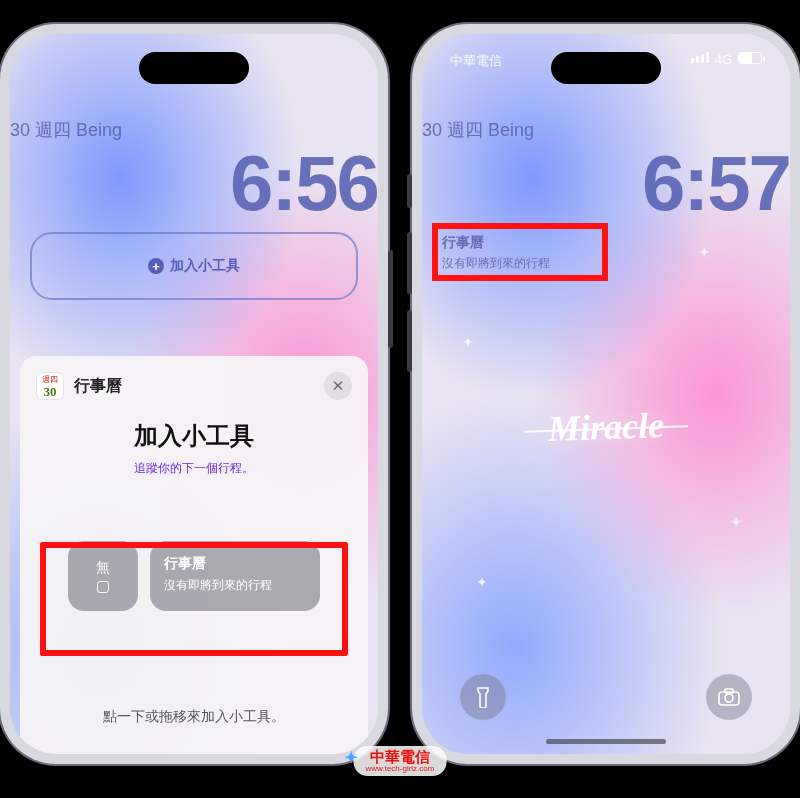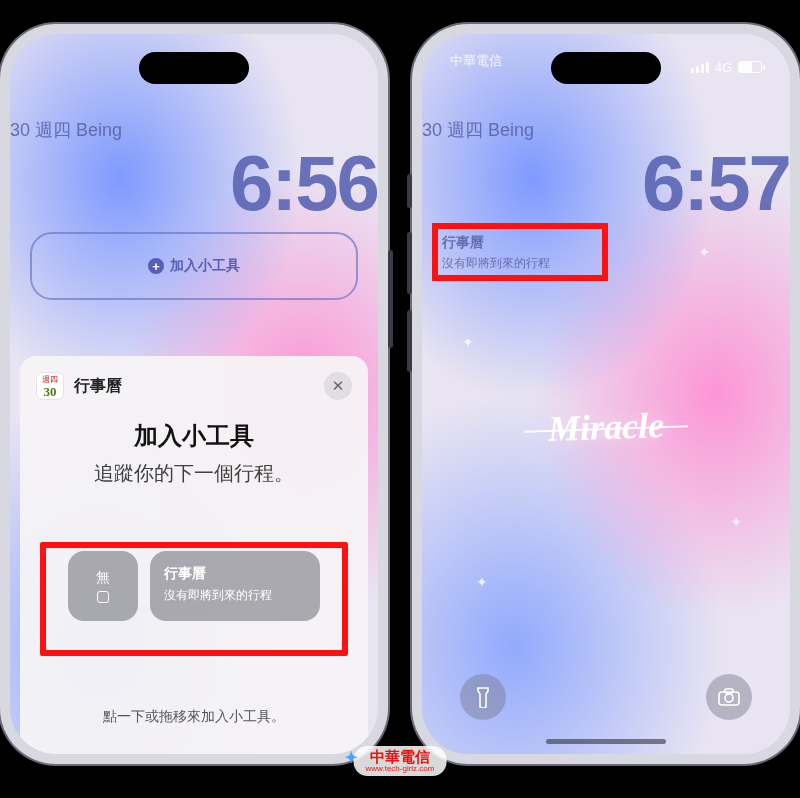--- a/index.html
+++ b/index.html
@@ -60,21 +60,21 @@
     position: absolute;
     top: 18px; left: 0; right: 0;
     height: 30px;
     display: flex;
     justify-content: space-between;
     padding: 0 28px;
     font-size: 13px;
     color: rgba(255,255,255,.9);
     z-index: 40;
   }
-  .status-right { display: flex; gap: 6px; align-items: center; }
+  .status-right { display: flex; gap: 6px; align-items: flex-start; }
   .sig-bars { display: flex; gap: 2px; align-items: flex-end; }
   .sig-bars i { width: 3px; background: rgba(255,255,255,.9); border-radius: 1px; }
   .sig-bars i:nth-child(1){height:5px}
   .sig-bars i:nth-child(2){height:7px}
   .sig-bars i:nth-child(3){height:9px}
   .sig-bars i:nth-child(4){height:11px}
   .batt {
     width: 24px; height: 12px;
     border: 1.5px solid rgba(255,255,255,.9);
     border-radius: 3px;
@@ -156,22 +156,22 @@
   }
   .ws-title {
     text-align: center;
     font-size: 24px;
     font-weight: 600;
     color: #111;
     margin-top: 20px;
   }
   .ws-sub {
     text-align: center;
-    font-size: 20px;
-    color: #404040;
+    font-size: 12px;
+    color: #6d28d9;
     margin-top: 8px;
   }
   .ws-previews {
     margin-top: 64px;
     display: flex;
     gap: 12px;
     justify-content: center;
     align-items: center;
   }
   .wprev-sm {

